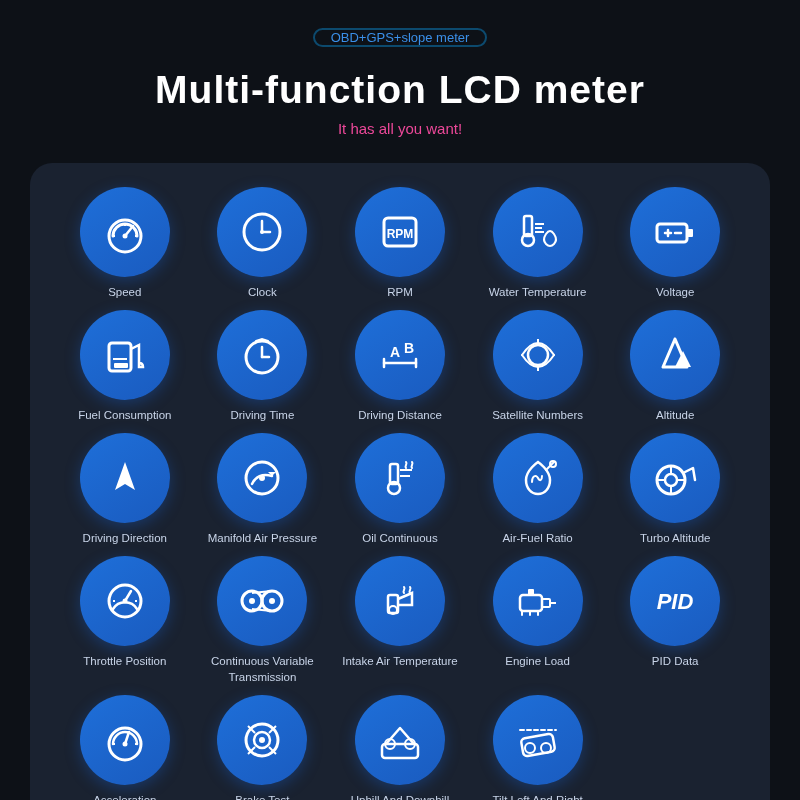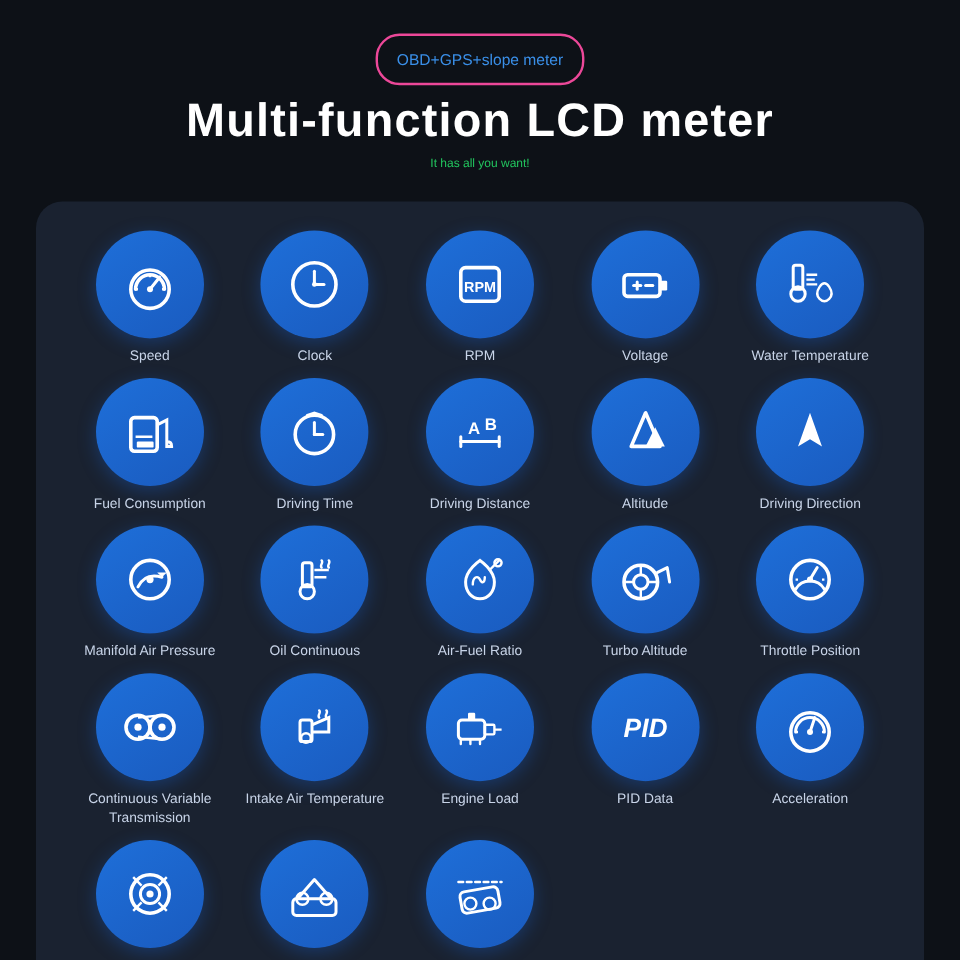--- a/index.html
+++ b/index.html
@@ -14,38 +14,38 @@
       overflow: hidden;
     }
     .header {
       display: flex;
       flex-direction: column;
       align-items: center;
       padding: 28px 0 16px 0;
     }
     .badge {
       background: transparent;
-      border: 2px solid #ec4899;
+      border: 2px solid #0c4a6e;
       border-radius: 20px;
       color: #3a8fe8;
       font-size: 13px;
-      padding: 12px 16px;
-      margin-bottom: 8px;
+      padding: 0 16px;
+      margin-bottom: 21px;
       font-weight: 500;
     }
     .main-title {
       color: #ffffff;
       font-size: 39px;
       font-weight: 800;
       letter-spacing: 1px;
       margin-bottom: 8px;
     }
     .subtitle {
-      color: #22c55e;
-      font-size: 10px;
+      color: #ec4899;
+      font-size: 15px;
     }
     .card {
       background: #1a2230;
       border-radius: 22px;
       padding: 24px 30px 20px 30px;
       width: 740px;
       margin-top: 10px;
     }
     .grid {
       display: grid;
@@ -122,46 +122,46 @@
           <svg viewBox="0 0 48 48">
             <rect x="8" y="10" width="32" height="28" rx="4" fill="none" stroke="white" stroke-width="3"></rect>
             <text x="24" y="30" fill="white" font-size="12" font-weight="bold" text-anchor="middle" font-family="Arial">RPM</text>
           </svg>
         </div>
         <div class="item-label">RPM</div>
       </div>
       <div class="item">
         <div class="icon-circle">
           <svg viewBox="0 0 48 48">
-            <rect x="6" y="16" width="30" height="18" rx="3" fill="none" stroke="white" stroke-width="3"></rect>
-            <rect x="36" y="21" width="6" height="8" rx="1" fill="white"></rect>
-            <line x1="14" y1="25" x2="20" y2="25" stroke="white" stroke-width="2.5" stroke-linecap="round"></line>
-            <line x1="17" y1="22" x2="17" y2="28" stroke="white" stroke-width="2.5" stroke-linecap="round"></line>
-            <line x1="24" y1="25" x2="30" y2="25" stroke="white" stroke-width="2.5" stroke-linecap="round"></line>
-          </svg>
-        </div>
-        <div class="item-label">Voltage</div>
-      </div>
-      <div class="item">
-        <div class="icon-circle">
-          <svg viewBox="0 0 48 48">
             <rect x="10" y="8" width="8" height="20" rx="2" fill="none" stroke="white" stroke-width="2.5"></rect>
             <circle cx="14" cy="32" r="6" fill="none" stroke="white" stroke-width="2.5"></circle>
             <line x1="21" y1="16" x2="30" y2="16" stroke="white" stroke-width="2"></line>
             <line x1="21" y1="20" x2="28" y2="20" stroke="white" stroke-width="2"></line>
             <line x1="21" y1="24" x2="30" y2="24" stroke="white" stroke-width="2"></line>
             <path d="M32 26 Q36 20 40 26 Q44 32 40 36 Q36 40 32 36 Q28 32 32 26Z" fill="none" stroke="white" stroke-width="2"></path>
           </svg>
         </div>
         <div class="item-label">Water
 Temperature</div>
       </div>
       <div class="item">
         <div class="icon-circle">
           <svg viewBox="0 0 48 48">
+            <rect x="6" y="16" width="30" height="18" rx="3" fill="none" stroke="white" stroke-width="3"></rect>
+            <rect x="36" y="21" width="6" height="8" rx="1" fill="white"></rect>
+            <line x1="14" y1="25" x2="20" y2="25" stroke="white" stroke-width="2.5" stroke-linecap="round"></line>
+            <line x1="17" y1="22" x2="17" y2="28" stroke="white" stroke-width="2.5" stroke-linecap="round"></line>
+            <line x1="24" y1="25" x2="30" y2="25" stroke="white" stroke-width="2.5" stroke-linecap="round"></line>
+          </svg>
+        </div>
+        <div class="item-label">Voltage</div>
+      </div>
+      <div class="item">
+        <div class="icon-circle">
+          <svg viewBox="0 0 48 48">
             <rect x="8" y="12" width="22" height="28" rx="3" fill="none" stroke="white" stroke-width="3"></rect>
             <path d="M30 18 L38 14 L38 32 Q42 32 42 36 L38 36 L38 32" fill="none" stroke="white" stroke-width="2.5"></path>
             <line x1="12" y1="28" x2="26" y2="28" stroke="white" stroke-width="2"></line>
             <rect x="13" y="32" width="14" height="5" rx="1" fill="white"></rect>
           </svg>
         </div>
         <div class="item-label">Fuel
 Consumption</div>
       </div>
       <div class="item">
@@ -180,20 +180,34 @@
         <div class="icon-circle">
           <svg viewBox="0 0 48 48">
             <text x="14" y="26" fill="white" font-size="14" font-weight="bold" font-family="Arial">A</text>
             <text x="28" y="22" fill="white" font-size="14" font-weight="bold" font-family="Arial">B</text>
             <line x1="8" y1="32" x2="40" y2="32" stroke="white" stroke-width="2.5" stroke-linecap="round"></line>
             <line x1="8" y1="28" x2="8" y2="36" stroke="white" stroke-width="2.5" stroke-linecap="round"></line>
             <line x1="40" y1="28" x2="40" y2="36" stroke="white" stroke-width="2.5" stroke-linecap="round"></line>
           </svg>
         </div>
         <div class="item-label">Driving Distance</div>
+      </div>
+      <div class="item">
+        <div class="icon-circle">
+          <svg viewBox="0 0 48 48">
+            <circle cx="24" cy="24" r="10" fill="none" stroke="white" stroke-width="2.5"></circle>
+            <path d="M8 24 Q16 12 24 12" fill="none" stroke="white" stroke-width="2" stroke-linecap="round"></path>
+            <path d="M24 12 Q32 12 40 24" fill="none" stroke="white" stroke-width="2" stroke-linecap="round"></path>
+            <path d="M8 24 Q16 36 24 36" fill="none" stroke="white" stroke-width="2" stroke-linecap="round"></path>
+            <path d="M24 36 Q32 36 40 24" fill="none" stroke="white" stroke-width="2" stroke-linecap="round"></path>
+            <line x1="24" y1="8" x2="24" y2="14" stroke="white" stroke-width="2"></line>
+            <line x1="24" y1="34" x2="24" y2="40" stroke="white" stroke-width="2"></line>
+          </svg>
+        </div>
+        <div class="item-label">Satellite Numbers</div>
       </div>
       <div class="item">
         <div class="icon-circle">
           <svg viewBox="0 0 48 48">
             <polygon points="24,8 12,36 36,36" fill="none" stroke="white" stroke-width="3" stroke-linejoin="round"></polygon>
             <polygon points="32,20 24,36 40,36" fill="white"></polygon>
           </svg>
         </div>
         <div class="item-label">Altitude</div>
       </div>

